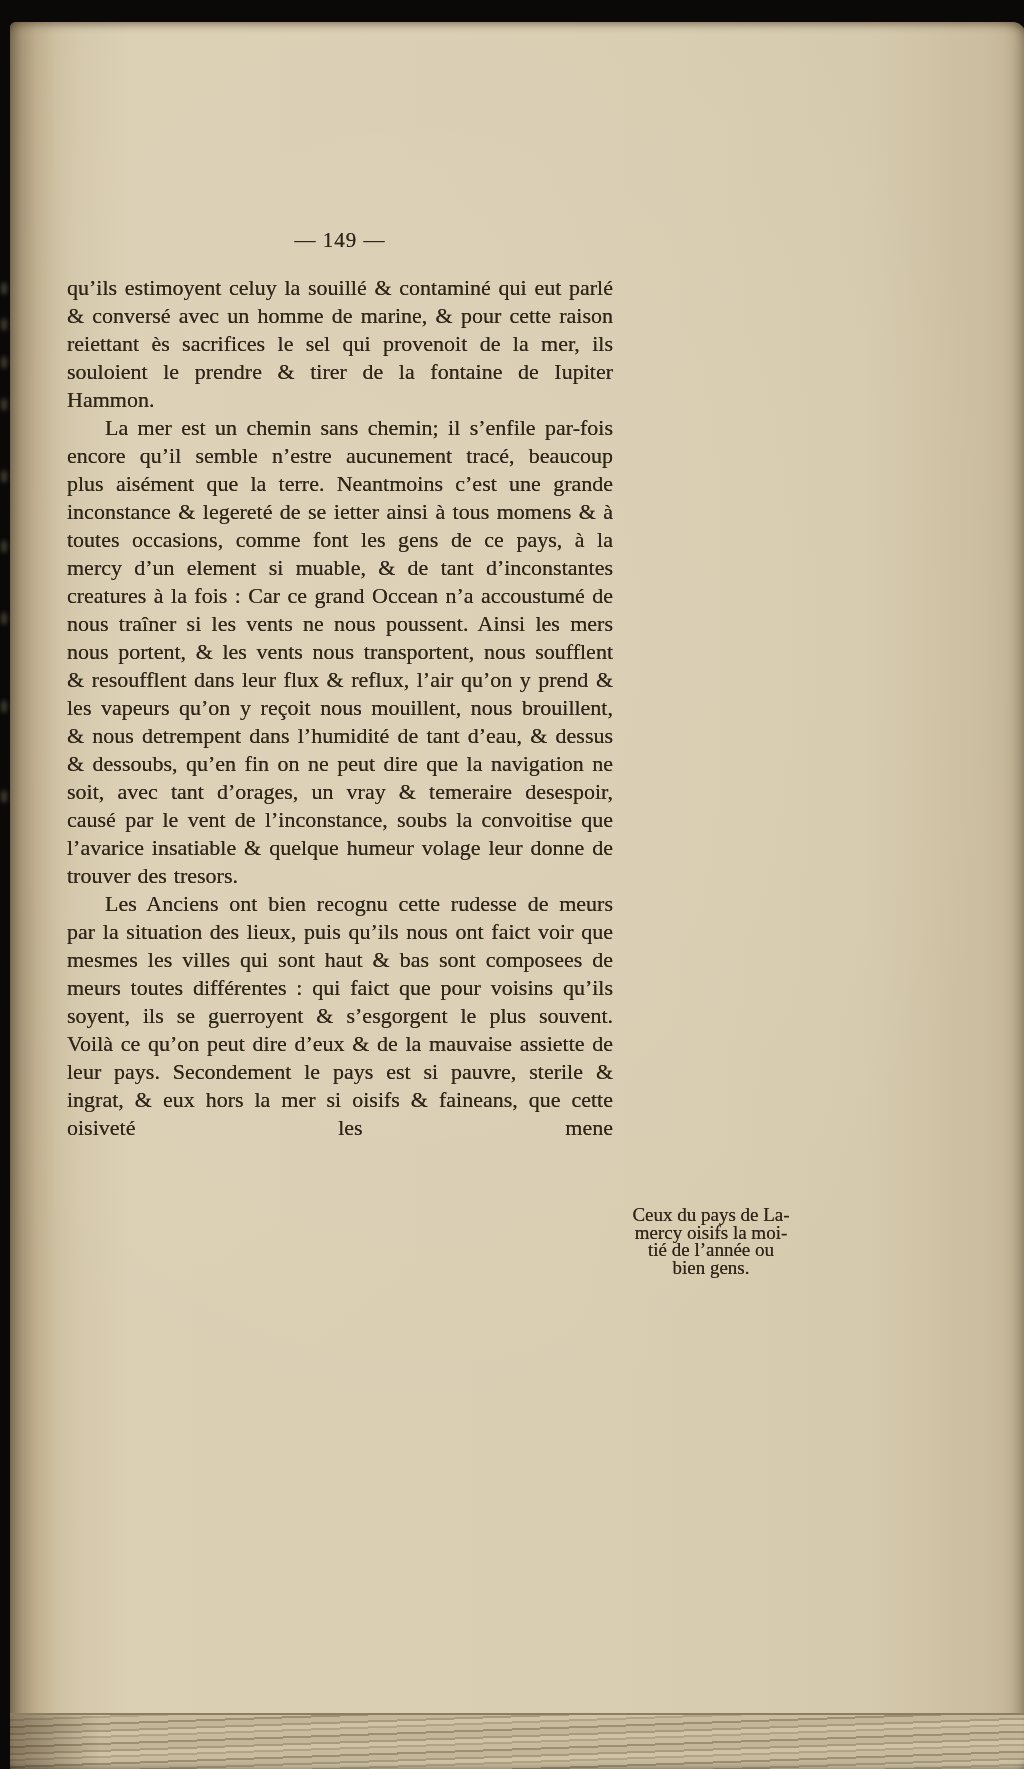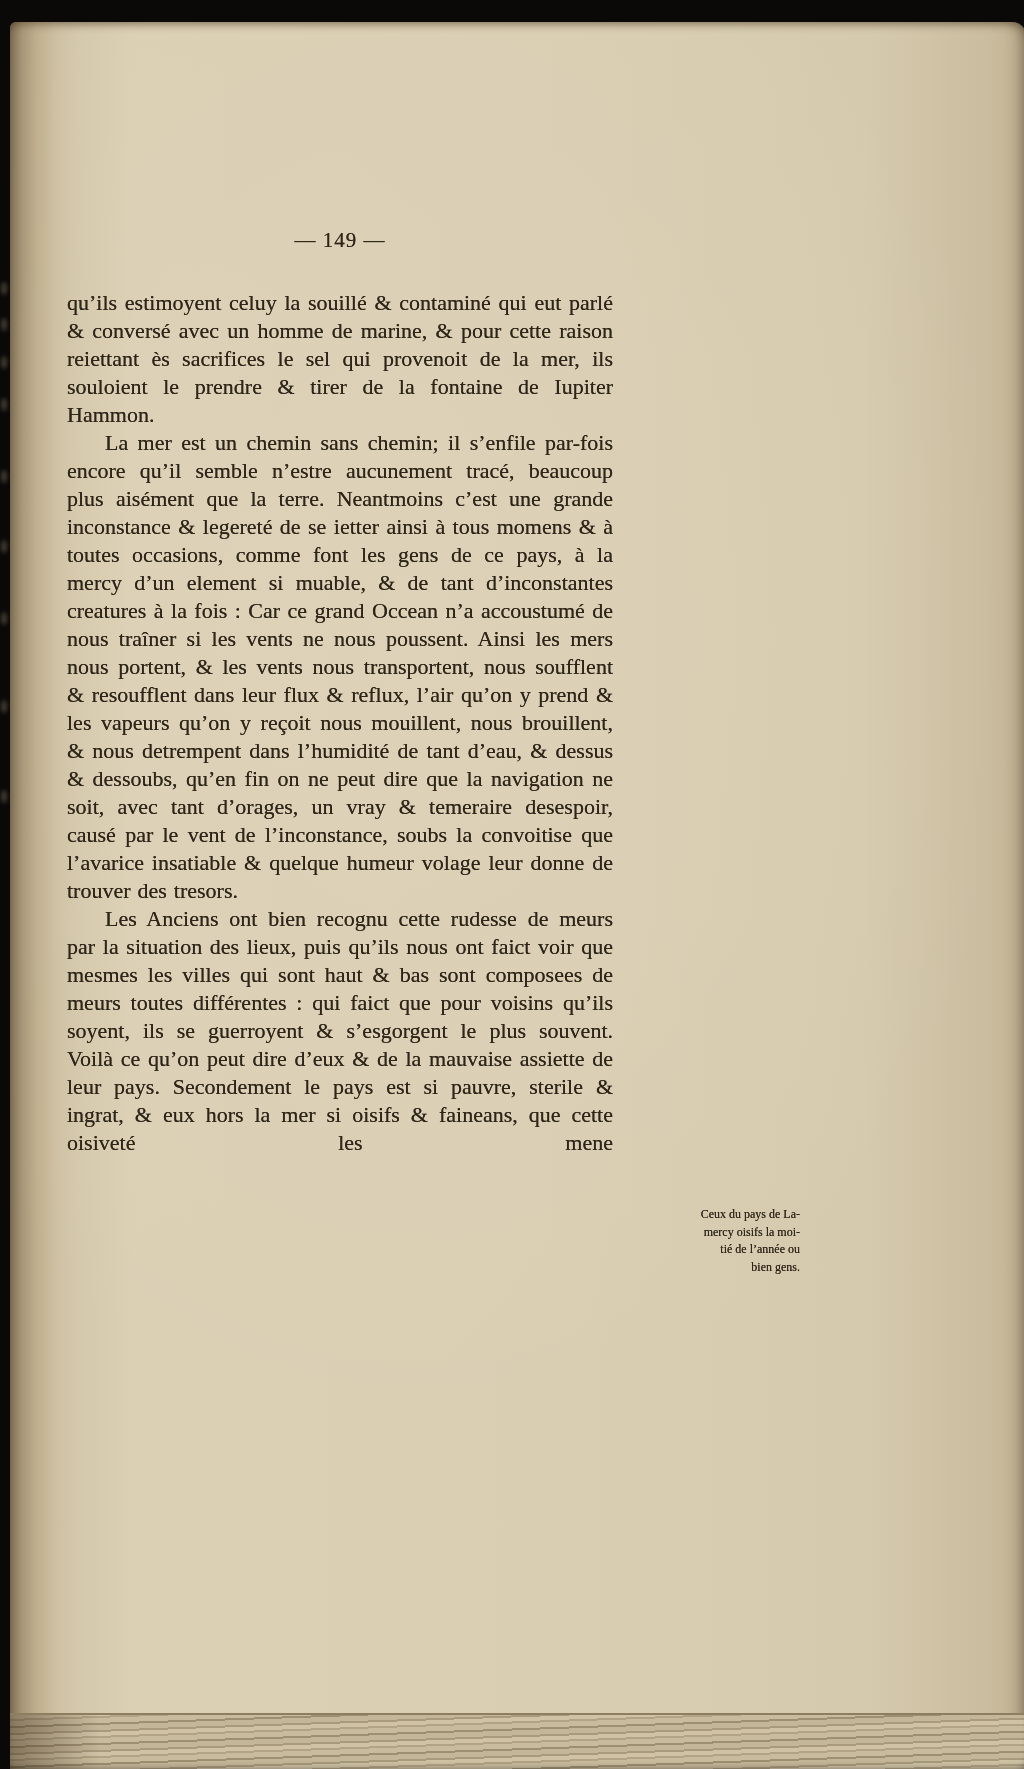--- a/index.html
+++ b/index.html
@@ -102,31 +102,31 @@
     text-align: justify;
     text-justify: inter-word;
     word-spacing: 1.5px;
     text-shadow: 0 0 0.6px rgba(46,37,25,0.8);
   }
   .para {
     margin: 0;
     text-indent: 38px;
   }
   .para + .para { }
-  .para.no-indent { text-indent: 0; margin-top: 15px; }
+  .para.no-indent { text-indent: 0; }
   .para.stretch-last { text-align-last: justify; }
 
   .margin-note {
     position: absolute;
     left: 612px;
     top: 1184px;
     width: 178px;
-    font-size: 12px;
+    font-size: 19px;
     line-height: 17.5px;
-    text-align: right;
+    text-align: center;
     text-shadow: 0 0 0.4px rgba(46,37,25,0.8);
   }
   .margin-note span { display: block; }
 </style>
 </head>
 <body>
 
 <div style="position:absolute;inset:0;">
 
   <div class="smudge" style="top:282px;"></div>

